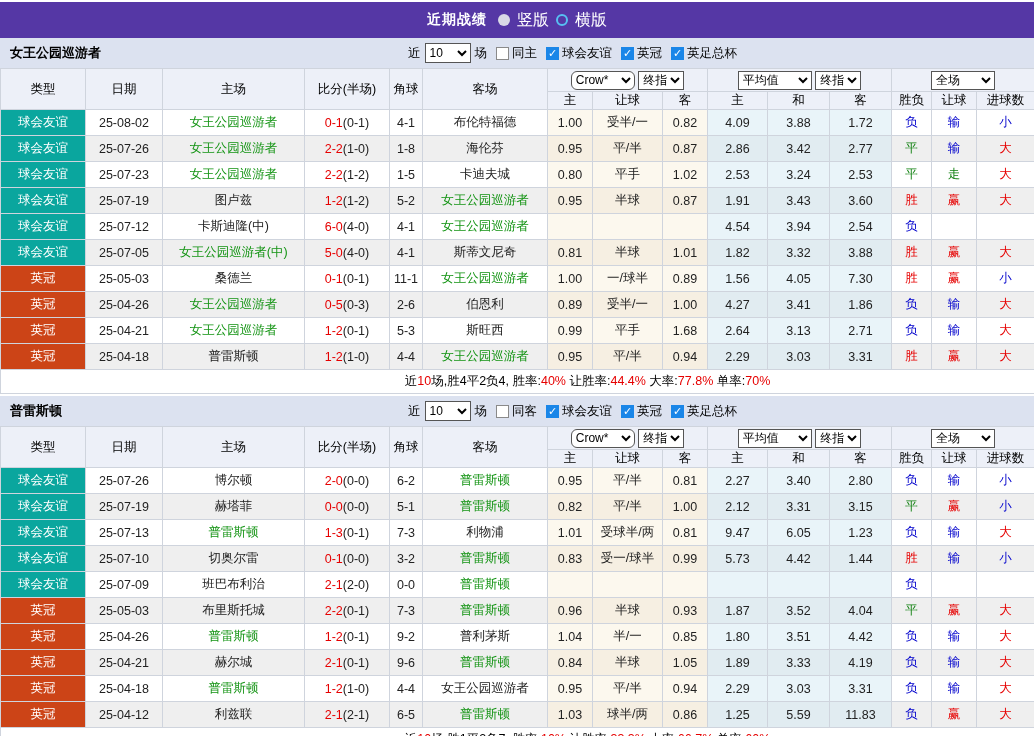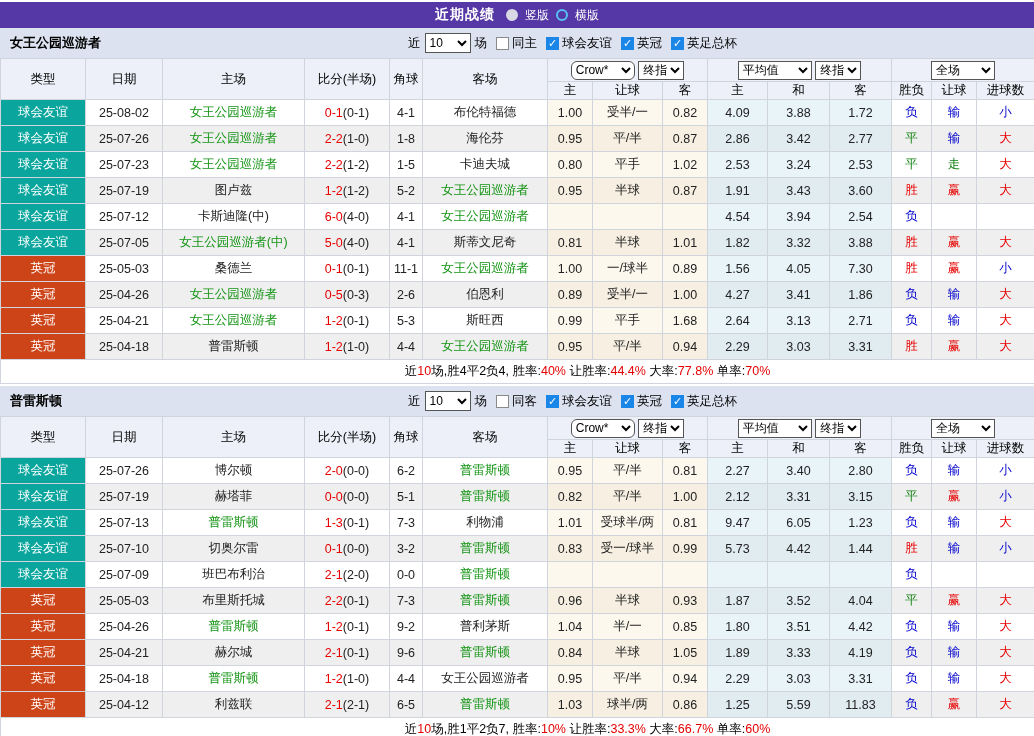--- a/index.html
+++ b/index.html
@@ -1,25 +1,25 @@
 <!DOCTYPE html>
 <html><head>
 <meta charset="utf-8">
 <style>
   html,body{margin:0;padding:0;background:#fff;}
   body{width:1034px;font-family:"Liberation Sans","DejaVu Sans",sans-serif;color:#222;}
   .page{width:1034px;padding-top:2px;border-bottom:1px solid #b9bfcc;}
 
   
-  .titlebar{height:26px;background:#5537a5;display:flex;align-items:center;justify-content:center;gap:7px;color:#fff;}
+  .titlebar{height:36px;background:#5537a5;display:flex;align-items:center;justify-content:center;gap:7px;color:#fff;}
   .title{font-weight:bold;font-size:14px;letter-spacing:1px;margin-right:4px;}
   .radio{display:inline-block;border-radius:50%;box-sizing:border-box;}
   .radio.v{width:12px;height:12px;background:#d9d9e6;}
   .radio.h{width:12px;height:12px;border:2.5px solid #57c0f2;background:transparent;}
-  .radio-label{font-size:12px;}
+  .radio-label{font-size:16px;}
 
   
   .filter-row{height:30px;background:#dce2f0;display:flex;align-items:center;font-size:12.5px;}
   .team-name{font-weight:bold;font-size:13px;padding-left:10px;flex:1;color:#000;}
   .filters{display:flex;align-items:center;gap:2px;margin-right:297px;white-space:nowrap;}
   .flabel{color:#000;}
   select{font-size:12px;height:20px;border:1px solid #555;background:#fff;color:#000;}
   .count-select{width:46px;margin:0 2px;}
 
   .cb{display:inline-block;width:13px;height:13px;border:1px solid #8a8a8a;background:#fff;box-sizing:border-box;margin:0 1px 0 7px;vertical-align:middle;position:relative;}

